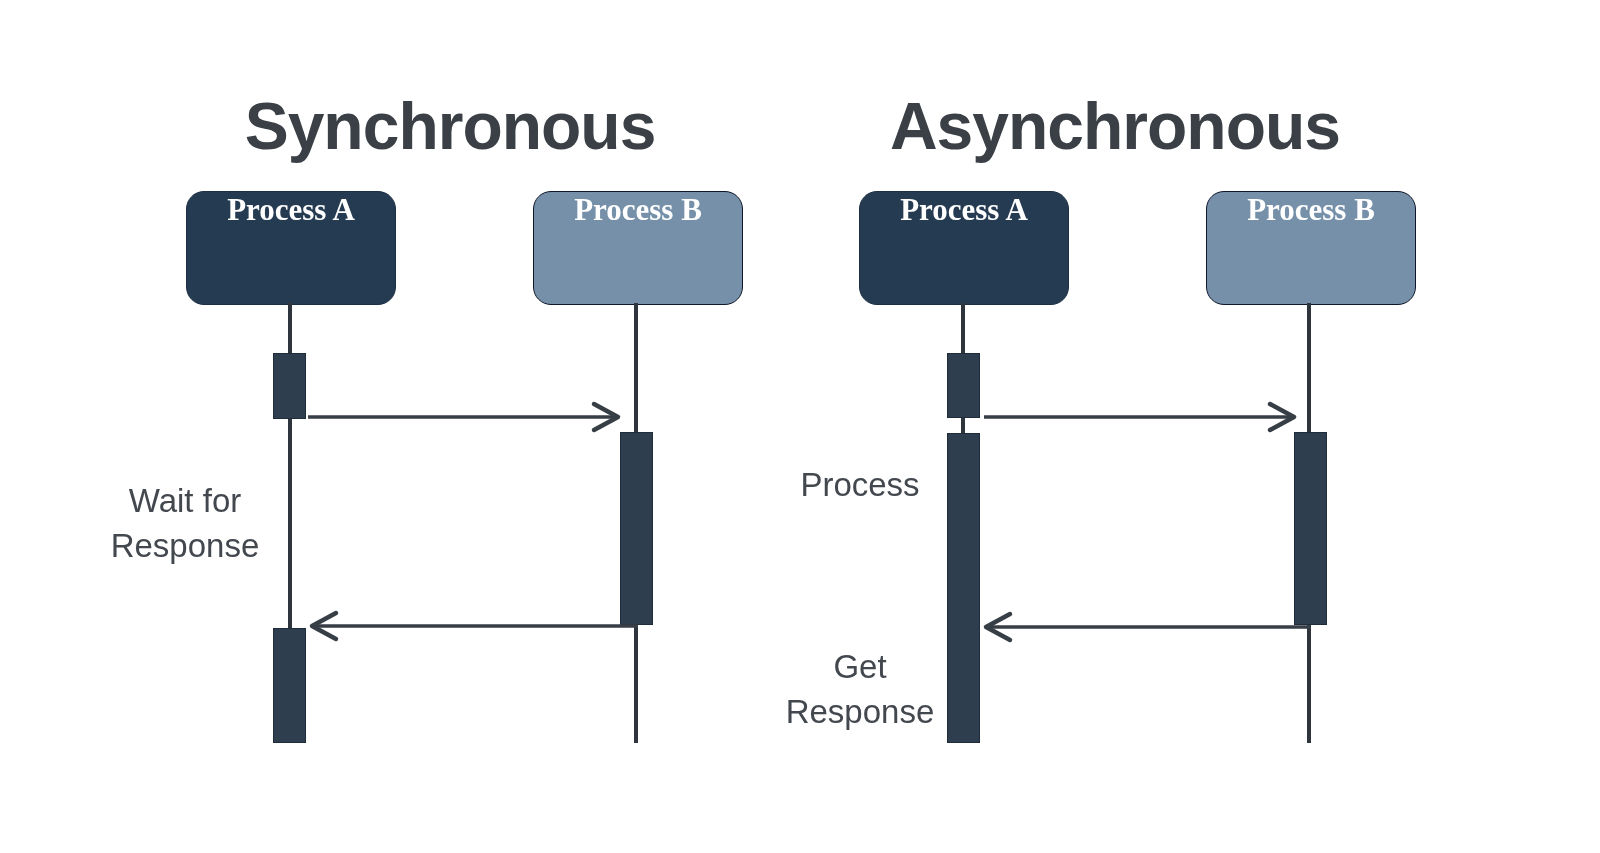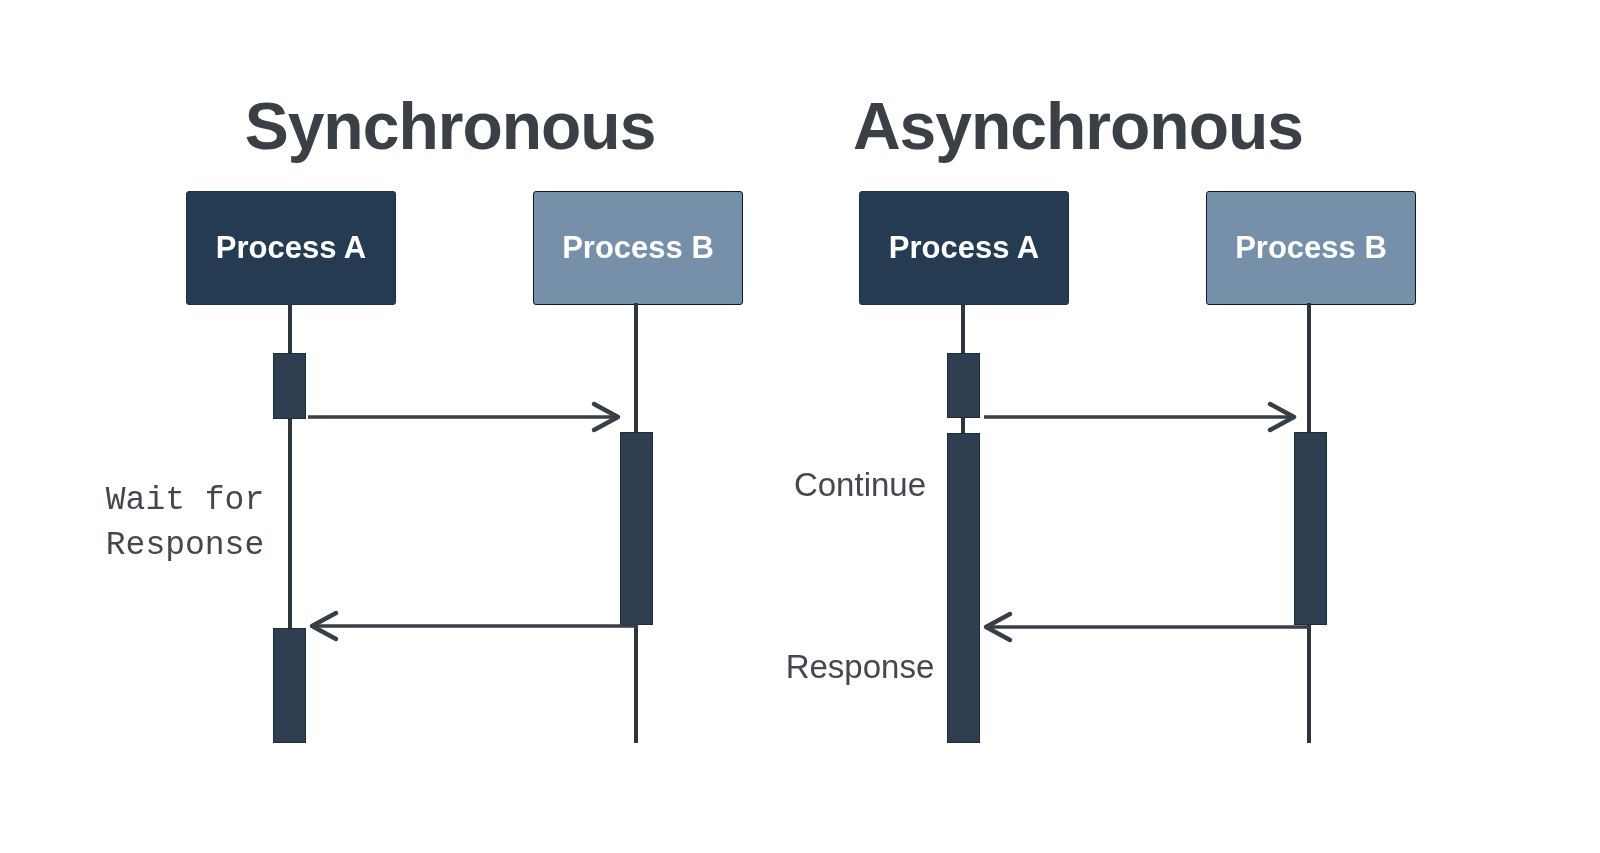--- a/index.html
+++ b/index.html
@@ -19,25 +19,25 @@
     font-size: 66px;
     font-weight: 700;
     letter-spacing: -1px;
     color: #3b4046;
     top: 88px;
   }
   .pbox {
     position: absolute;
     width: 208px;
     height: 112px;
-    border-radius: 3px;
+    border-radius: 18px;
     display: flex;
-    align-items: center;
     justify-content: center;
     top: 191px;
+    font-family: Liberation Serif, serif;
   }
   .pbox span {
     color: #ffffff;
     font-size: 31px;
     font-weight: 700;
   }
   .pbox.dark  { background: #253b52; border: 1px solid #1d2f43; }
   .pbox.light { background: #7590a8; border: 1px solid #0f172a; }
   .lifeline {
     position: absolute;
@@ -68,24 +68,24 @@
   .sync-title     { left: 150px; }
   .sync-a-box     { left: 186px; }
   .sync-b-box     { left: 533px; }
   .sync-a-life    { left: 288px; }
   .sync-b-life    { left: 634px; }
   .sync-a-bar1    { left: 273px; top: 353px; height: 66px;  }
   .sync-b-bar     { left: 620px; top: 432px; height: 193px; }
   .sync-a-bar2    { left: 273px; top: 628px; height: 115px; }
   .sync-arrow-req { left: 308px; top: 399px; }
   .sync-arrow-res { left: 304px; top: 608px; }
-  .sync-wait      { left: 60px;  top: 478px; font-family: Liberation Mono, monospace; }
+  .sync-wait      { left: 60px;  top: 478px; }
 
   
-  .async-title     { left: 778px; }
+  .async-title     { left: 815px; }
   .async-a-box     { left: 859px;  }
   .async-b-box     { left: 1206px; }
   .async-a-life    { left: 961px;  }
   .async-b-life    { left: 1307px; }
   .async-a-bar1    { left: 947px;  top: 353px; height: 65px;  }
   .async-a-bar2    { left: 947px;  top: 433px; height: 310px; }
   .async-b-bar     { left: 1294px; top: 432px; height: 193px; }
   .async-arrow-req { left: 984px;  top: 399px; }
   .async-arrow-res { left: 978px;  top: 609px; }
   .async-continue  { left: 735px;  top: 462px; }
@@ -150,21 +150,22 @@
       <line x1="0" y1="18" x2="306" y2="18" stroke="#383e46" stroke-width="3.5"></line>
       <polyline points="286,5 310,18 286,31" fill="none" stroke="#383e46" stroke-width="4.5" stroke-linecap="round" stroke-linejoin="round"></polyline>
     </svg>
 
     <svg class="arrow async-arrow-res" width="332" height="36" viewBox="0 0 332 36">
       <line x1="12" y1="18" x2="332" y2="18" stroke="#383e46" stroke-width="3.5"></line>
       <polyline points="32,5 8,18 32,31" fill="none" stroke="#383e46" stroke-width="4.5" stroke-linecap="round" stroke-linejoin="round"></polyline>
     </svg>
 
     <div class="side-label async-continue">
-      <div>Continue</div>
+      <div>Process</div>
     </div>
 
     <div class="side-label async-get">
+      <div>Get</div>
       <div>Response</div>
     </div>
   </section>
 
 </div>
 
 </body></html>

